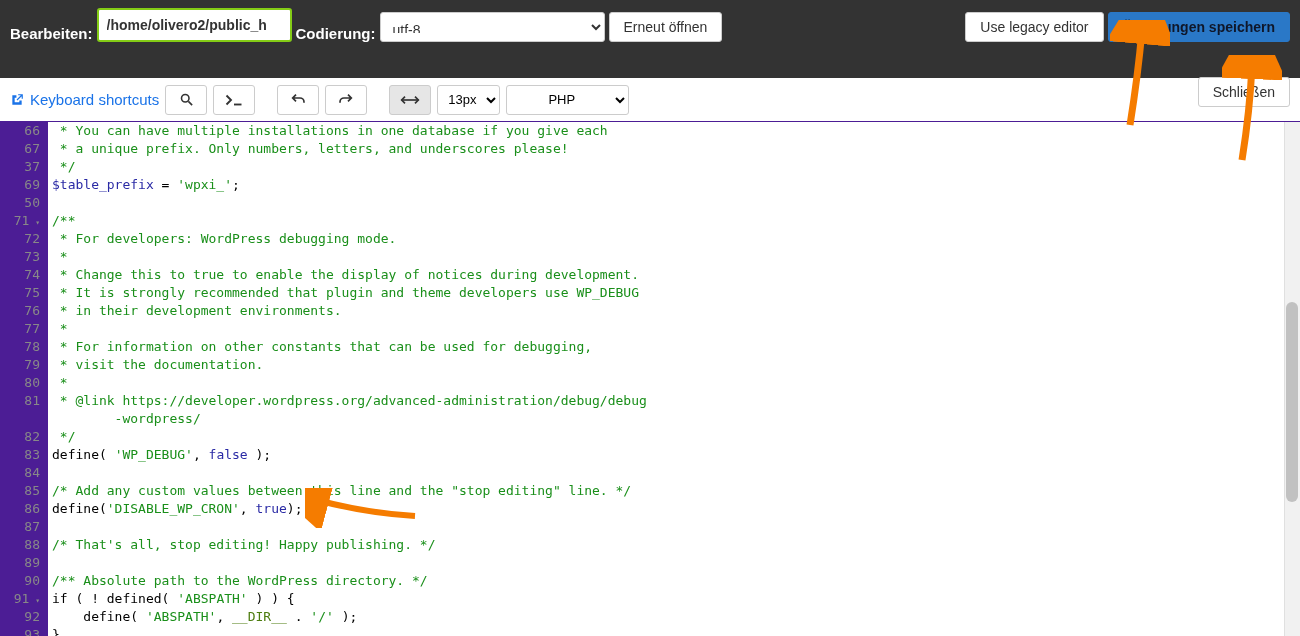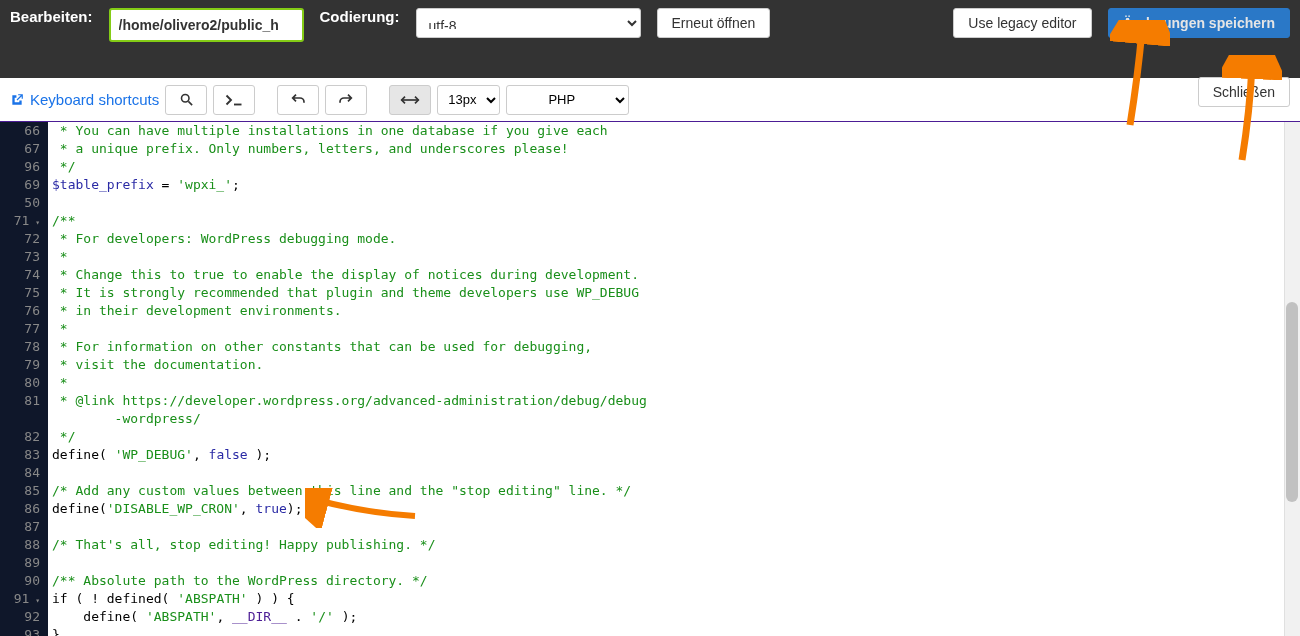--- a/index.html
+++ b/index.html
@@ -1,43 +1,43 @@
 <!DOCTYPE html>
 <html><head>
 <meta charset="utf-8">
 <style>
   * { box-sizing: border-box; margin: 0; padding: 0; }
   body { font-family: -apple-system, BlinkMacSystemFont, "Segoe UI", Arial, sans-serif; font-size: 14px; width: 1300px; height: 636px; overflow: hidden; background: #fff; }
   .topbar { background: #333; height: 78px; position: relative; color: #fff; }
-  .topbar-row1 { display: flex; align-items: flex-start; padding: 8px 10px; gap: 16px; }
+  .topbar-row1 { display: flex; align-items: flex-end; padding: 8px 10px; gap: 4px; }
   .lbl { font-weight: 600; font-size: 15px; }
   .path-input { width: 195px; height: 30px; border: 2px solid #84cc16; border-radius: 3px; padding: 15px 8px; font-size: 14px; color: #333; font-weight: 600; background: #fff; }
   .enc-select { width: 225px; height: 30px; border: 1px solid #ccc; border-radius: 3px; padding: 8px 8px; font-size: 14px; color: #333; background: #fff; }
   .btn { height: 30px; border: 1px solid #ccc; border-radius: 3px; background: #fff; color: #333; padding: 0 14px; font-size: 14px; font-weight: 500; cursor: pointer; }
-  .btn-primary { background: #2a78c7; border-color: #2a78c7; color: #e5e5e5; font-weight: 600; }
+  .btn-primary { background: #2a78c7; border-color: #2a78c7; color: #0f172a; font-weight: 600; }
   .spacer { flex: 1; }
   .topbar-row2 { display: flex; justify-content: flex-end; padding: 0 10px 8px; margin-top: 27px; }
   .secondbar { display: flex; align-items: center; height: 44px; padding: 0 10px; border-bottom: 1px solid #4c1d95; gap: 6px; }
   .kb-link { color: #1a73e8; text-decoration: none; font-size: 15px; display: inline-flex; align-items: center; gap: 6px; }
   .kb-link svg { width: 14px; height: 14px; }
   .tb-btn { width: 42px; height: 30px; border: 1px solid #ccc; background: #fff; display: inline-flex; align-items: center; justify-content: center; border-radius: 3px; cursor: pointer; }
   .tb-btn.active { background: #e6e6e6; }
   .tb-select { height: 30px; border: 1px solid #ccc; border-radius: 3px; padding: 0 6px; font-size: 13px; background: #fff; }
   .lang-select { width: 123px; text-align: center; }
   .secondbar .center-tools { display: flex; gap: 6px; align-items: center; margin: 12px auto; }
   .editor { display: flex; height: calc(636px - 78px - 44px); position: relative; font-family: Menlo, Monaco, Consolas, monospace; font-size: 13px; line-height: 18px; }
-  .gutter { width: 48px; background: #0f172a; text-align: right; padding: 0 8px 0 0; color: #888; user-select: none; }
+  .gutter { width: 48px; background: #4c1d95; text-align: right; padding: 0 8px 0 0; color: #888; user-select: none; }
   .gutter .ln { height: 18px; }
   .code { padding-left: 4px; white-space: pre; }
   .code .row { height: 18px; }
   .c-comment { color: #1a8f1a; }
   .c-str { color: #1a8f1a; }
   .c-var { color: #2a2aa5; }
   .c-kw { color: #2a2aa5; }
-  .c-const { color: #4c1d95; }
+  .c-const { color: #4d7c0f; }
   .arrow { position: absolute; pointer-events: none; }
   .scrollbar-v { position: absolute; right: 0; top: 122px; bottom: 0; width: 16px; background: #f1f1f1; border-left: 1px solid #e0e0e0; }
   .scrollbar-thumb { position: absolute; right: 2px; width: 12px; background: #c1c1c1; border-radius: 6px; }
 </style>
 </head>
 <body>
 
 <div class="topbar">
   <div class="topbar-row1">
     <span class="lbl">Bearbeiten:</span>
@@ -97,21 +97,21 @@
     <select class="tb-select"><option>13px</option></select>
     <select class="tb-select lang-select"><option>PHP</option></select>
   </div>
   <div style="flex:1"></div>
 </div>
 
 <div class="editor">
   <div class="gutter" id="gutter">
       <div class="ln">66</div>
       <div class="ln">67</div>
-      <div class="ln">96</div>
+      <div class="ln">37</div>
       <div class="ln">69</div>
       <div class="ln">50</div>
       <div class="ln" style="position: relative;">71 <span style="font-size: 8px; margin-left: -2px;">▾</span></div>
       <div class="ln">72</div>
       <div class="ln">73</div>
       <div class="ln">74</div>
       <div class="ln">75</div>
       <div class="ln">76</div>
       <div class="ln">77</div>
       <div class="ln">78</div>

